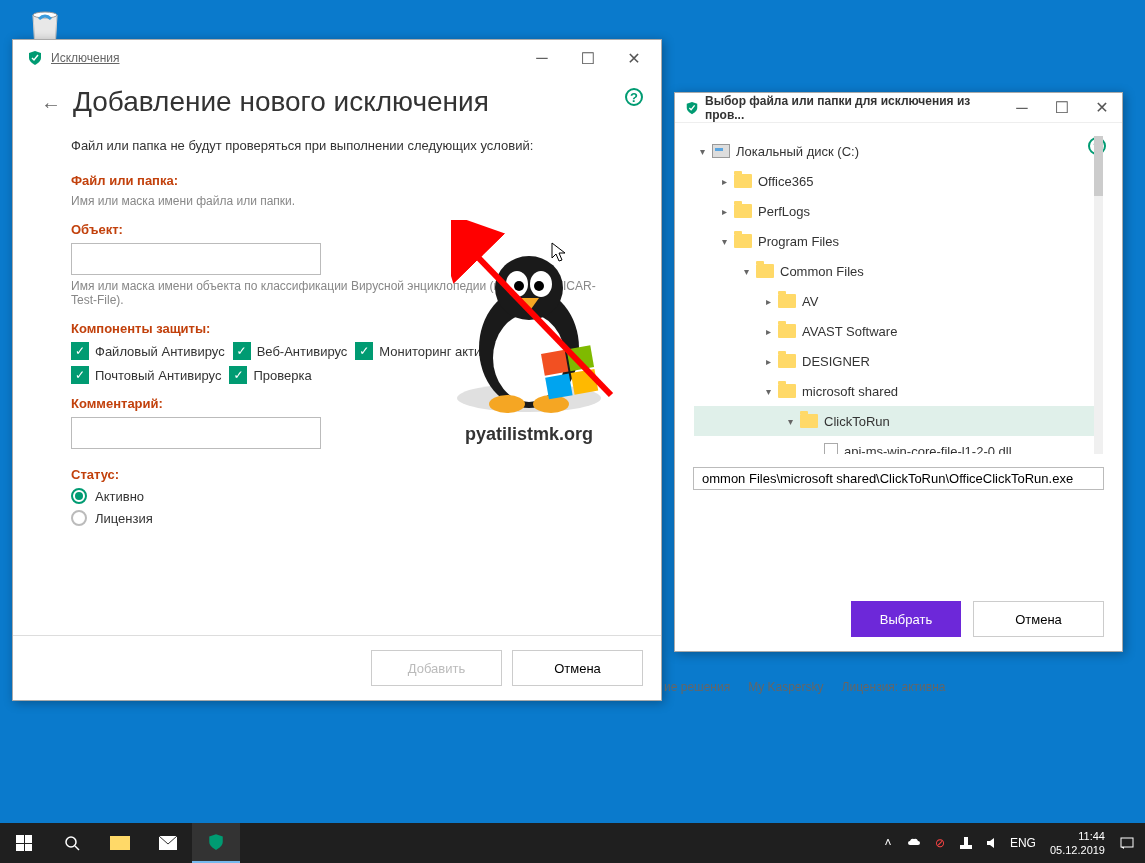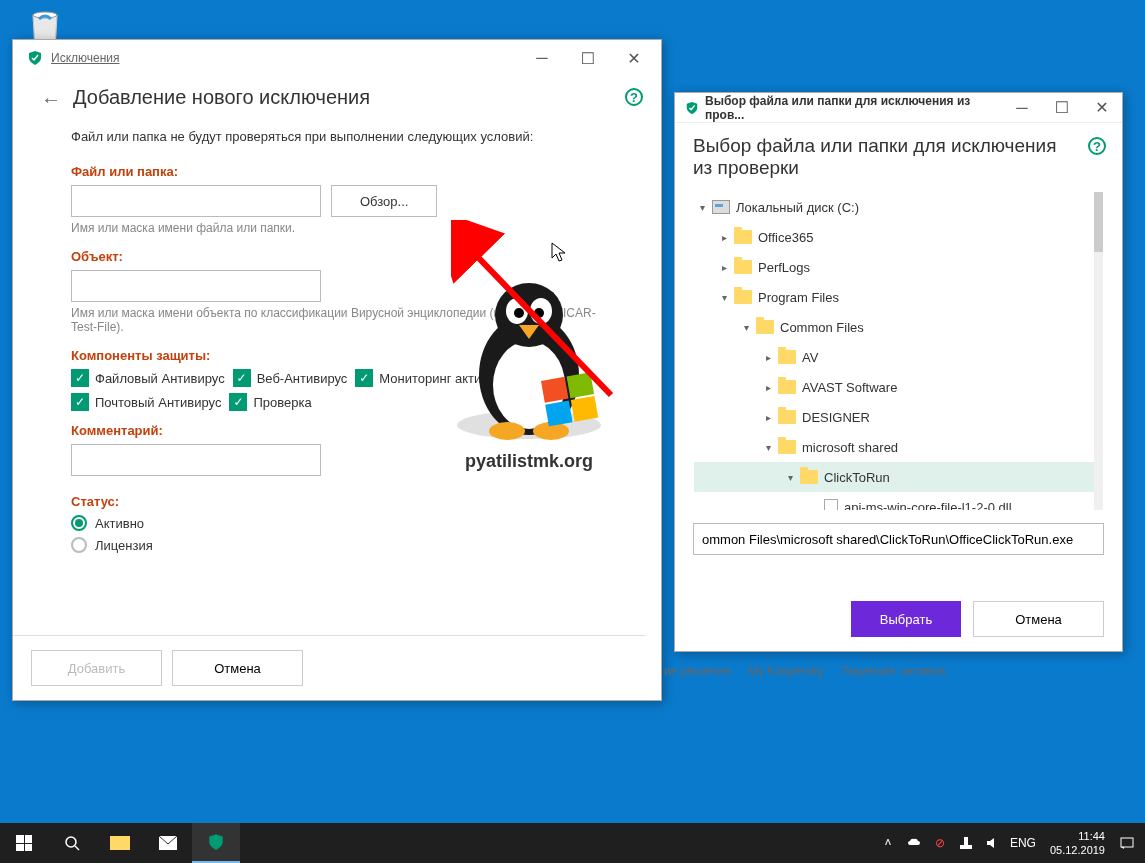--- a/index.html
+++ b/index.html
@@ -13,70 +13,70 @@
 #win1 { top: 39px; left: 12px; width: 650px; height: 662px; }
 .titlebar { height: 36px; display: flex; align-items: center; padding: 0 4px; background: #fff; }
 .titlebar .shield-icon { width: 16px; height: 16px; margin-left: 10px; margin-right: 8px; }
 .titlebar .title-text { flex: 1; font-size: 12px; color: #666; text-decoration: underline; }
 .win-controls { display: flex; }
 .win-btn { width: 46px; height: 32px; display: flex; align-items: center; justify-content: center; color: #555; cursor: pointer; }
 
 .content1 { padding: 10px 58px 16px 58px; position: relative; }
 .back-row { display: flex; align-items: center; margin-bottom: 20px; margin-left: -30px; }
 .back-arrow { font-size: 20px; color: #666; margin-right: 12px; cursor: pointer; }
-.content1 h1 { font-size: 20px; font-weight: 400; color: #333; text-align: center; }
+.content1 h1 { font-size: 28px; font-weight: 400; color: #333; text-align: center; }
 .help-icon { position: absolute; right: 18px; top: 12px; width: 18px; height: 18px; border: 2px solid #009b72; border-radius: 50%; color: #009b72; font-size: 13px; display: flex; align-items: center; justify-content: center; cursor: pointer; font-weight: bold; }
 .desc { font-size: 13px; color: #333; margin-bottom: 20px; }
 .label { font-size: 13px; font-weight: 600; color: #c2410c; margin-bottom: 6px; }
 .row { display: flex; gap: 10px; margin-bottom: 4px; }
 .txt-input { height: 32px; border: 1px solid #bbb; padding: 0 8px; font-size: 13px; }
 .btn-outline { height: 32px; border: 1px solid #bbb; background: #fff; padding: 0 28px; font-size: 13px; cursor: pointer; color: #333; }
 .hint { font-size: 12px; color: #888; margin-bottom: 14px; }
 .checks { display: flex; flex-wrap: wrap; gap: 6px 8px; margin-bottom: 12px; }
 .chk { display: flex; align-items: center; gap: 6px; font-size: 13px; color: #333; }
 .chkbox { width: 18px; height: 18px; background: #009b72; display: flex; align-items: center; justify-content: center; color: #fff; font-size: 12px; }
 .radio-group { margin-top: 4px; }
 .radio { display: flex; align-items: center; gap: 8px; font-size: 13px; color: #333; margin-bottom: 6px; }
 .radio-c { width: 16px; height: 16px; border: 2px solid #009b72; border-radius: 50%; display: flex; align-items: center; justify-content: center; }
 .radio-c.off { border-color: #bbb; }
 .radio-c .dot { width: 8px; height: 8px; background: #009b72; border-radius: 50%; }
-.footer1 { position: absolute; bottom: 0; left: 0; right: 16px; padding: 14px 18px; border-top: 1px solid #ddd; display: flex; justify-content: flex-start; gap: 10px; }
+.footer1 { position: absolute; bottom: 0; left: 0; right: 0; padding: 14px 18px; border-top: 1px solid #ddd; display: flex; justify-content: flex-end; gap: 10px; }
 .btn-footer { width: 131px; height: 36px; border: 1px solid #ccc; background: #fff; font-size: 13px; cursor: pointer; }
 .btn-footer.disabled { color: #bbb; }
 
 
 .red-arrow { position: absolute; top: 180px; left: 438px; pointer-events: none; }
 .cursor-ov { position: absolute; top: 202px; left: 538px; font-size: 18px; color: #000; pointer-events: none; }
 
 
 .watermark { position: absolute; right: 22px; bottom: 80px; width: 220px; height: 230px; display: flex; flex-direction: column; align-items: center; pointer-events: none; }
 .watermark-text { font-size: 18px; font-weight: bold; color: #333; margin-top: 6px; }
 
 
-.bottom-strip { position: absolute; top: 664px; left: 664px; width: 310px; height: 30px; font-size: 12px; color: #666; display: flex; align-items: flex-start; gap: 18px; }
+.bottom-strip { position: absolute; top: 664px; left: 664px; width: 310px; height: 30px; font-size: 12px; color: #666; display: flex; align-items: flex-end; gap: 18px; }
 .bottom-strip span { cursor: pointer; }
 
 
 #win2 { top: 92px; left: 674px; width: 449px; height: 560px; }
 .titlebar2 { height: 30px; display: flex; align-items: center; padding: 0 0 0 10px; background: #fff; border-bottom: 1px solid #eee; }
 .titlebar2 .title-text { font-size: 12px; color: #333; font-weight: 600; flex: 1; }
 .content2 { padding: 12px 18px 0 18px; position: relative; height: calc(100% - 30px); }
 .content2 h2 { font-size: 19px; font-weight: 400; color: #333; margin-bottom: 12px; padding-right: 30px; }
 .tree { border: 1px solid transparent; max-height: 320px; overflow: hidden; position: relative; }
 .tree-scroll { position: absolute; right: -5px; top: 0; width: 14px; height: 320px; background: #f0f0f0; }
 .tree-thumb { position: absolute; right: -5px; top: 0; width: 14px; height: 60px; background: #ccc; }
 .node { display: flex; align-items: center; height: 30px; font-size: 13px; color: #333; cursor: pointer; padding-left: 4px; }
 .node.selected { background: #e0f0ea; }
 .caret { width: 12px; font-size: 10px; color: #666; }
 .folder-icon { width: 18px; height: 14px; background: #ffd968; border-radius: 1px; margin-right: 6px; position: relative; }
 .folder-icon::before { content: ''; position: absolute; top: -3px; left: 0; width: 8px; height: 3px; background: #ffd968; border-radius: 1px 1px 0 0; }
 .disk-icon { width: 18px; height: 14px; background: #ddd; border: 1px solid #999; margin-right: 6px; position: relative; }
 .disk-icon::after { content: ''; position: absolute; top: 3px; left: 2px; width: 8px; height: 3px; background: #5aa5e0; }
 .file-icon { width: 14px; height: 16px; border: 1px solid #aaa; background: #fff; margin-right: 6px; margin-left: 2px; }
-.path-input { width: 100%; height: 32px; border: 1px solid #bbb; padding: 8px 8px; font-size: 13px; margin-top: 12px; }
+.path-input { width: 100%; height: 23px; border: 1px solid #bbb; padding: 8px 8px; font-size: 13px; margin-top: 12px; }
 .footer2 { position: absolute; bottom: 14px; right: 18px; display: flex; gap: 12px; }
 .btn-primary { width: 110px; height: 36px; background: #6d28d9; color: #fff; border: none; font-size: 13px; cursor: pointer; }
 
 
 .taskbar { position: absolute; bottom: 0; left: 0; right: 0; height: 40px; background: #1f1f1f; display: flex; align-items: center; color: #fff; }
 .start { width: 48px; height: 40px; display: flex; align-items: center; justify-content: center; cursor: pointer; }
 .win-logo { width: 16px; height: 16px; display: grid; grid-template-columns: 1fr 1fr; grid-template-rows: 1fr 1fr; gap: 1px; }
 .win-logo div { background: #fff; }
 .tb-item { width: 48px; height: 40px; display: flex; align-items: center; justify-content: center; cursor: pointer; }
 .tb-item.active { border-bottom: 2px solid #76b9ed; background: #333; }
@@ -111,24 +111,20 @@
   </div>
   <div class="content1">
     <div class="help-icon">?</div>
     <div class="back-row">
       <span class="back-arrow">←</span>
       <h1>Добавление нового исключения</h1>
     </div>
     <p class="desc">Файл или папка не будут проверяться при выполнении следующих условий:</p>
 
     <div class="label">Файл или папка:</div>
-    <div class="row">
-      <input class="txt-input" style="width: 250px;">
-      <button class="btn-outline">Обзор...</button>
-    </div>
     <div class="hint">Имя или маска имени файла или папки.</div>
 
     <div class="label">Объект:</div>
     <input class="txt-input" style="width: 250px; margin-bottom: 4px;">
     <div class="hint">Имя или маска имени объекта по классификации Вирусной энциклопедии (например, EICAR-Test-File).</div>
 
     <div class="label">Компоненты защиты:</div>
     <div class="checks">
       <div class="chk">
           <span class="chkbox">✓</span>
@@ -233,21 +229,20 @@
       </svg>
     <span class="title-text">Выбор файла или папки для исключения из пров...</span>
     <div class="win-controls">
       <div class="win-btn" style="width:40px">─</div>
       <div class="win-btn" style="width:40px">☐</div>
       <div class="win-btn" style="width:40px">✕</div>
     </div>
   </div>
   <div class="content2">
     <div class="help-icon" style="right:16px;top:14px">?</div>
-    <h2>Выбор файла или папки для исключения из проверки</h2>
     <div class="tree">
       <div class="node" style="padding-left:6px">
         <span class="caret">▾</span>
         <span class="disk-icon"></span>
         <span>Локальный диск (C:)</span>
       </div>
       <div id="tree-body">
           <div class="node" style="padding-left: 28px;">
             <span class="caret">▸</span>
             <span class="folder-icon"></span>

